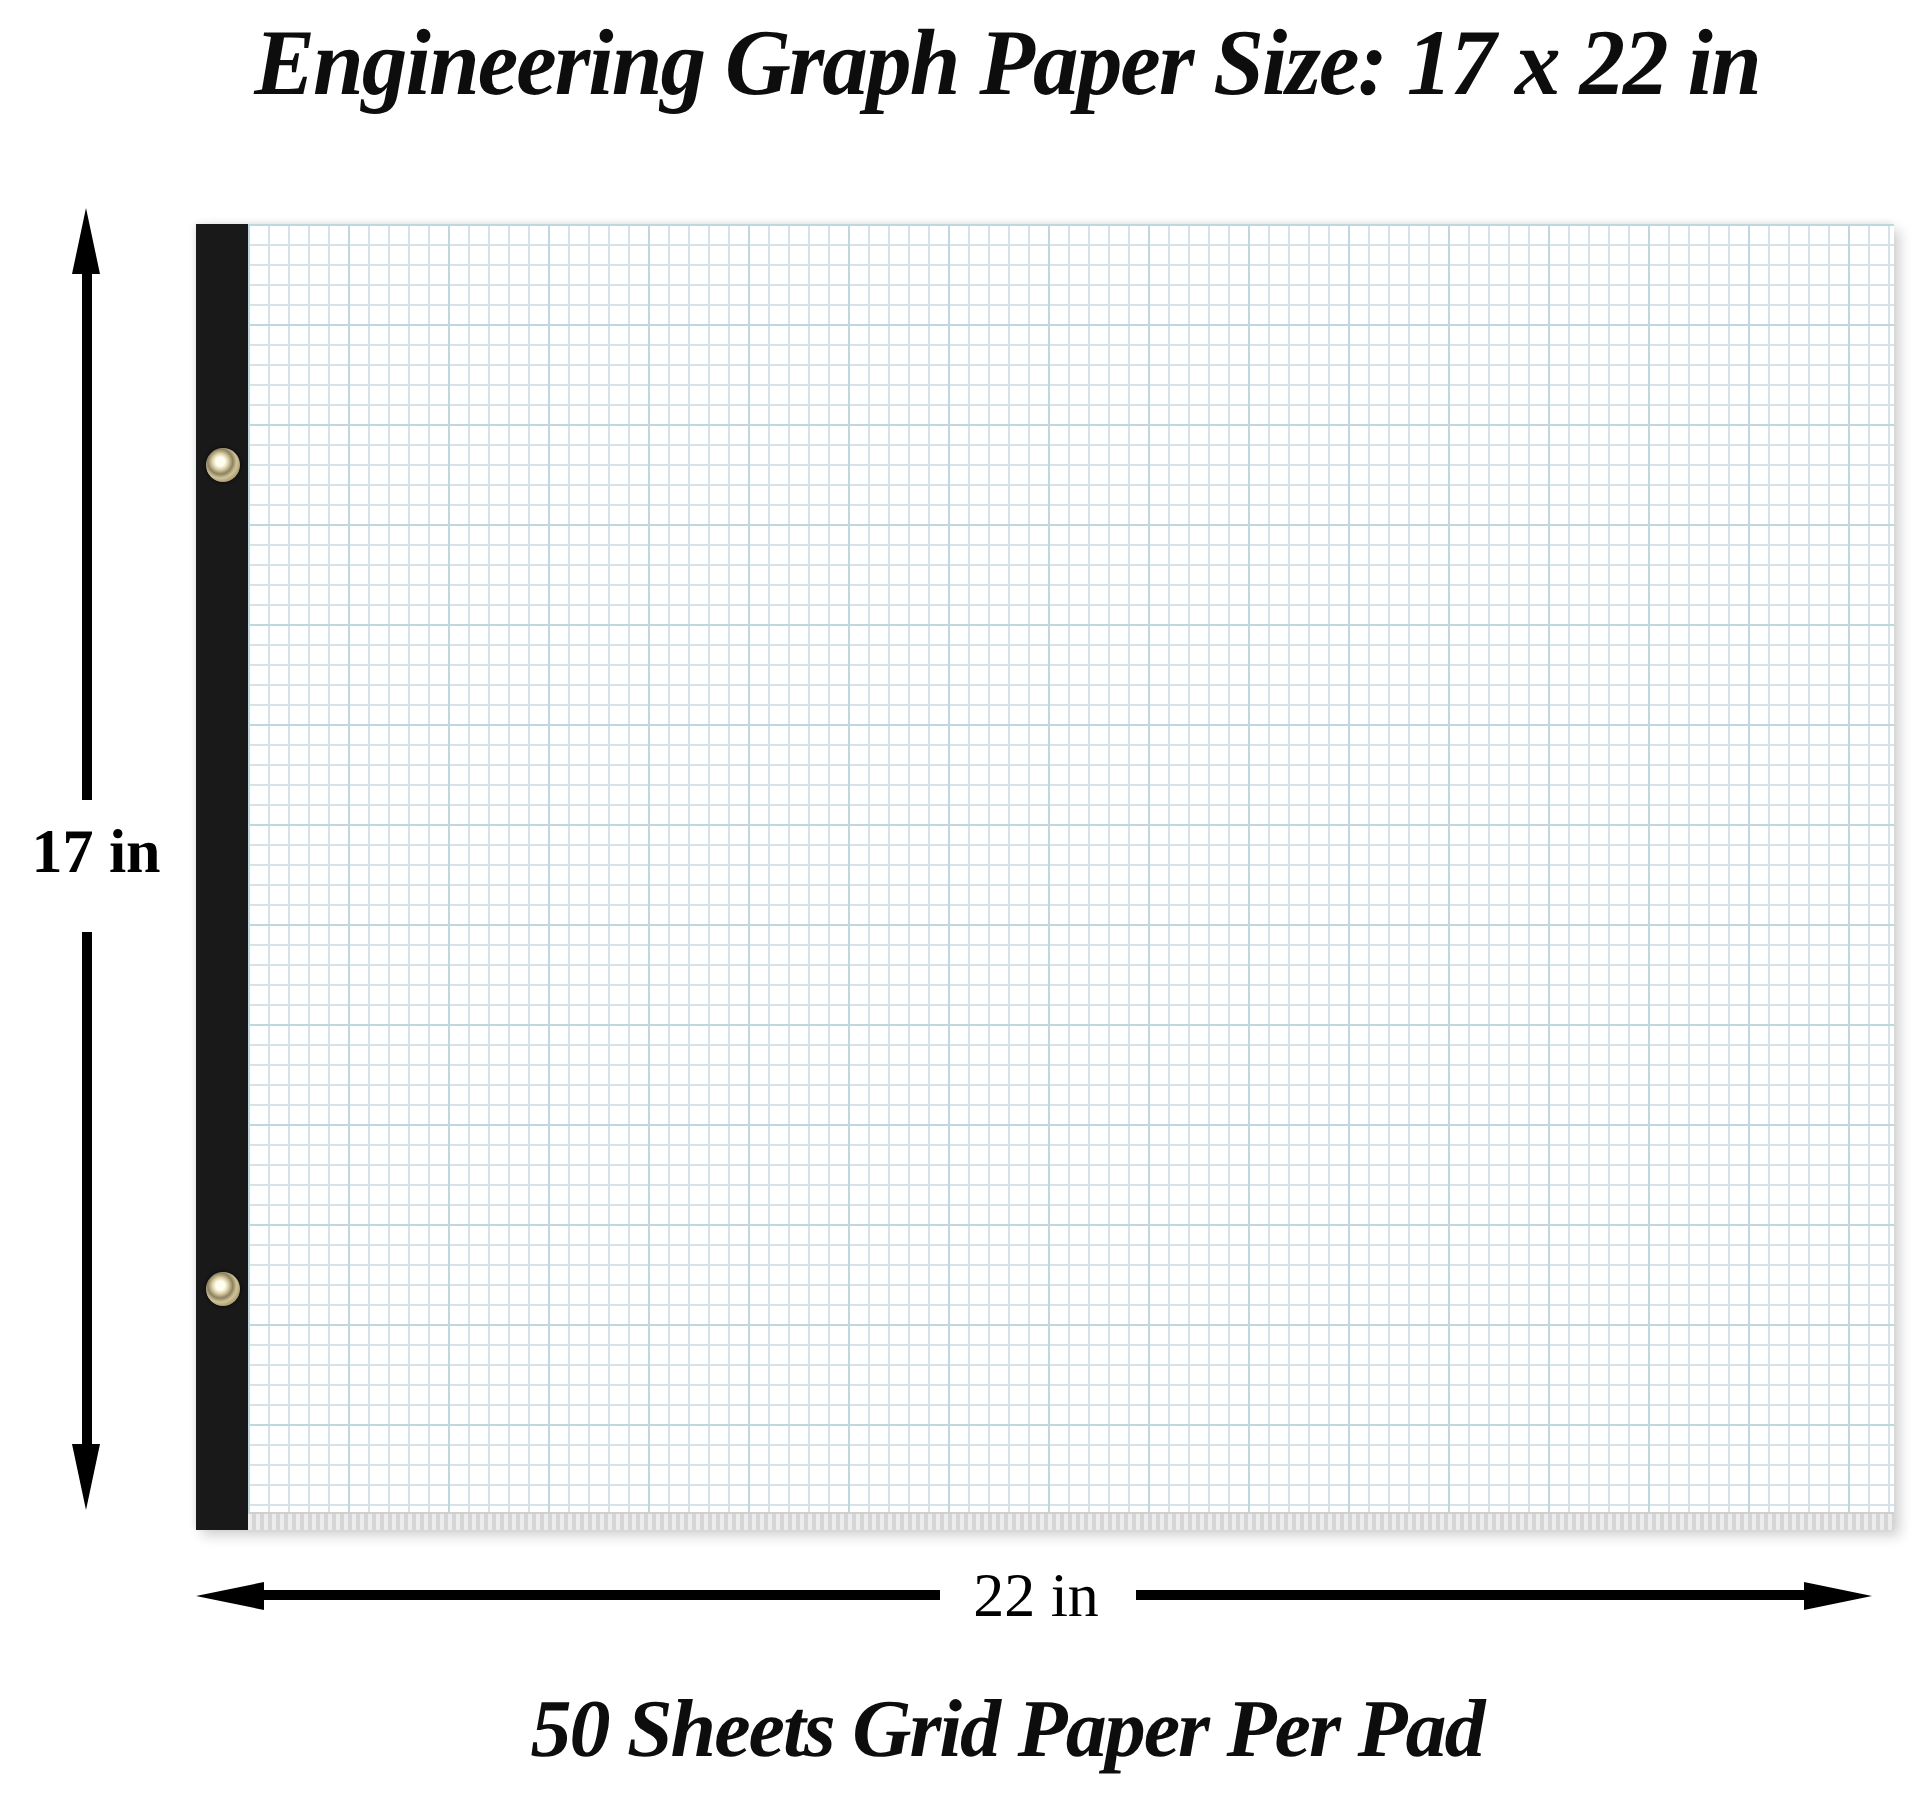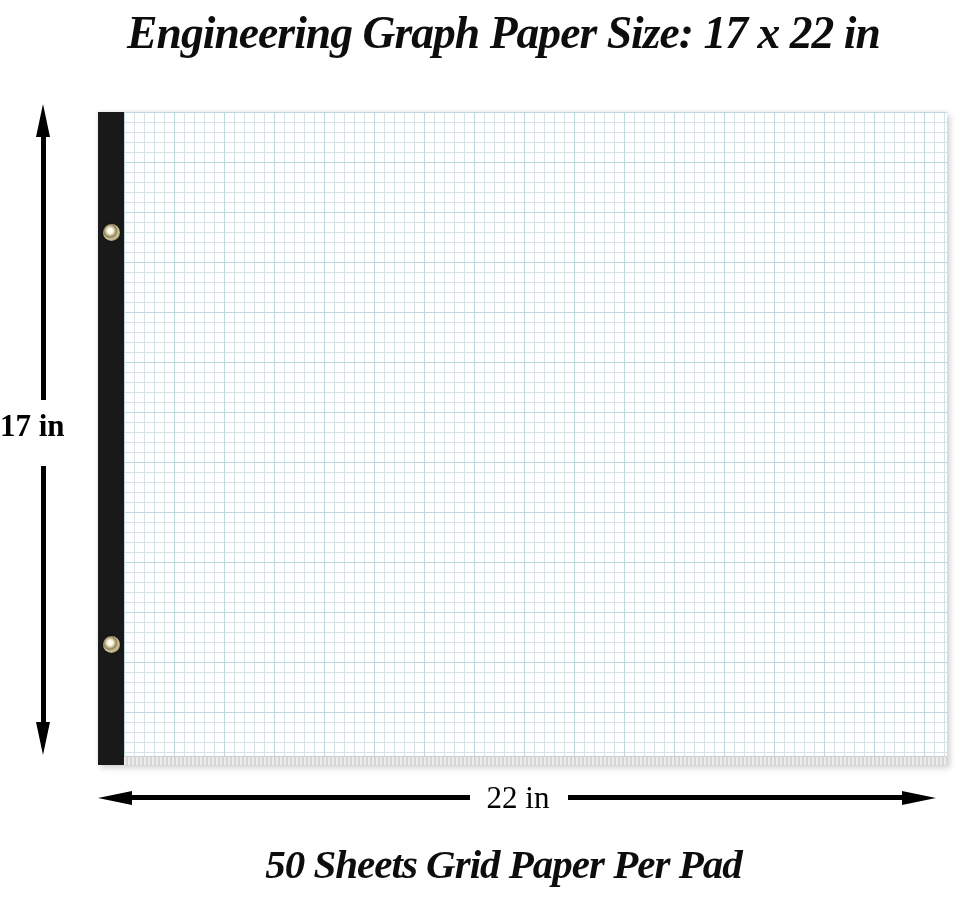--- a/index.html
+++ b/index.html
@@ -76,21 +76,21 @@
     border-left:7px solid transparent;border-right:7px solid transparent;
     border-bottom:33px solid var(--arrow,#000);
   }
   .head-down{
     left:36px;top:722px;
     border-left:7px solid transparent;border-right:7px solid transparent;
     border-top:33px solid var(--arrow,#000);
   }
   .height-label{
     position:absolute;left:0;top:408px;width:96px;
-    text-align:left;
+    text-align:center;
     font-size:31px;font-weight:bold;color:#000;
     white-space:nowrap;
   }
   .h-line{position:absolute;top:795px;height:5px;background:var(--arrow,#000);}
   .h-line.seg-left{left:126px;width:344px;}
   .h-line.seg-right{left:568px;width:338px;}
   .head-left{
     left:98px;top:791px;
     border-top:7px solid transparent;border-bottom:7px solid transparent;
     border-right:34px solid var(--arrow,#000);

